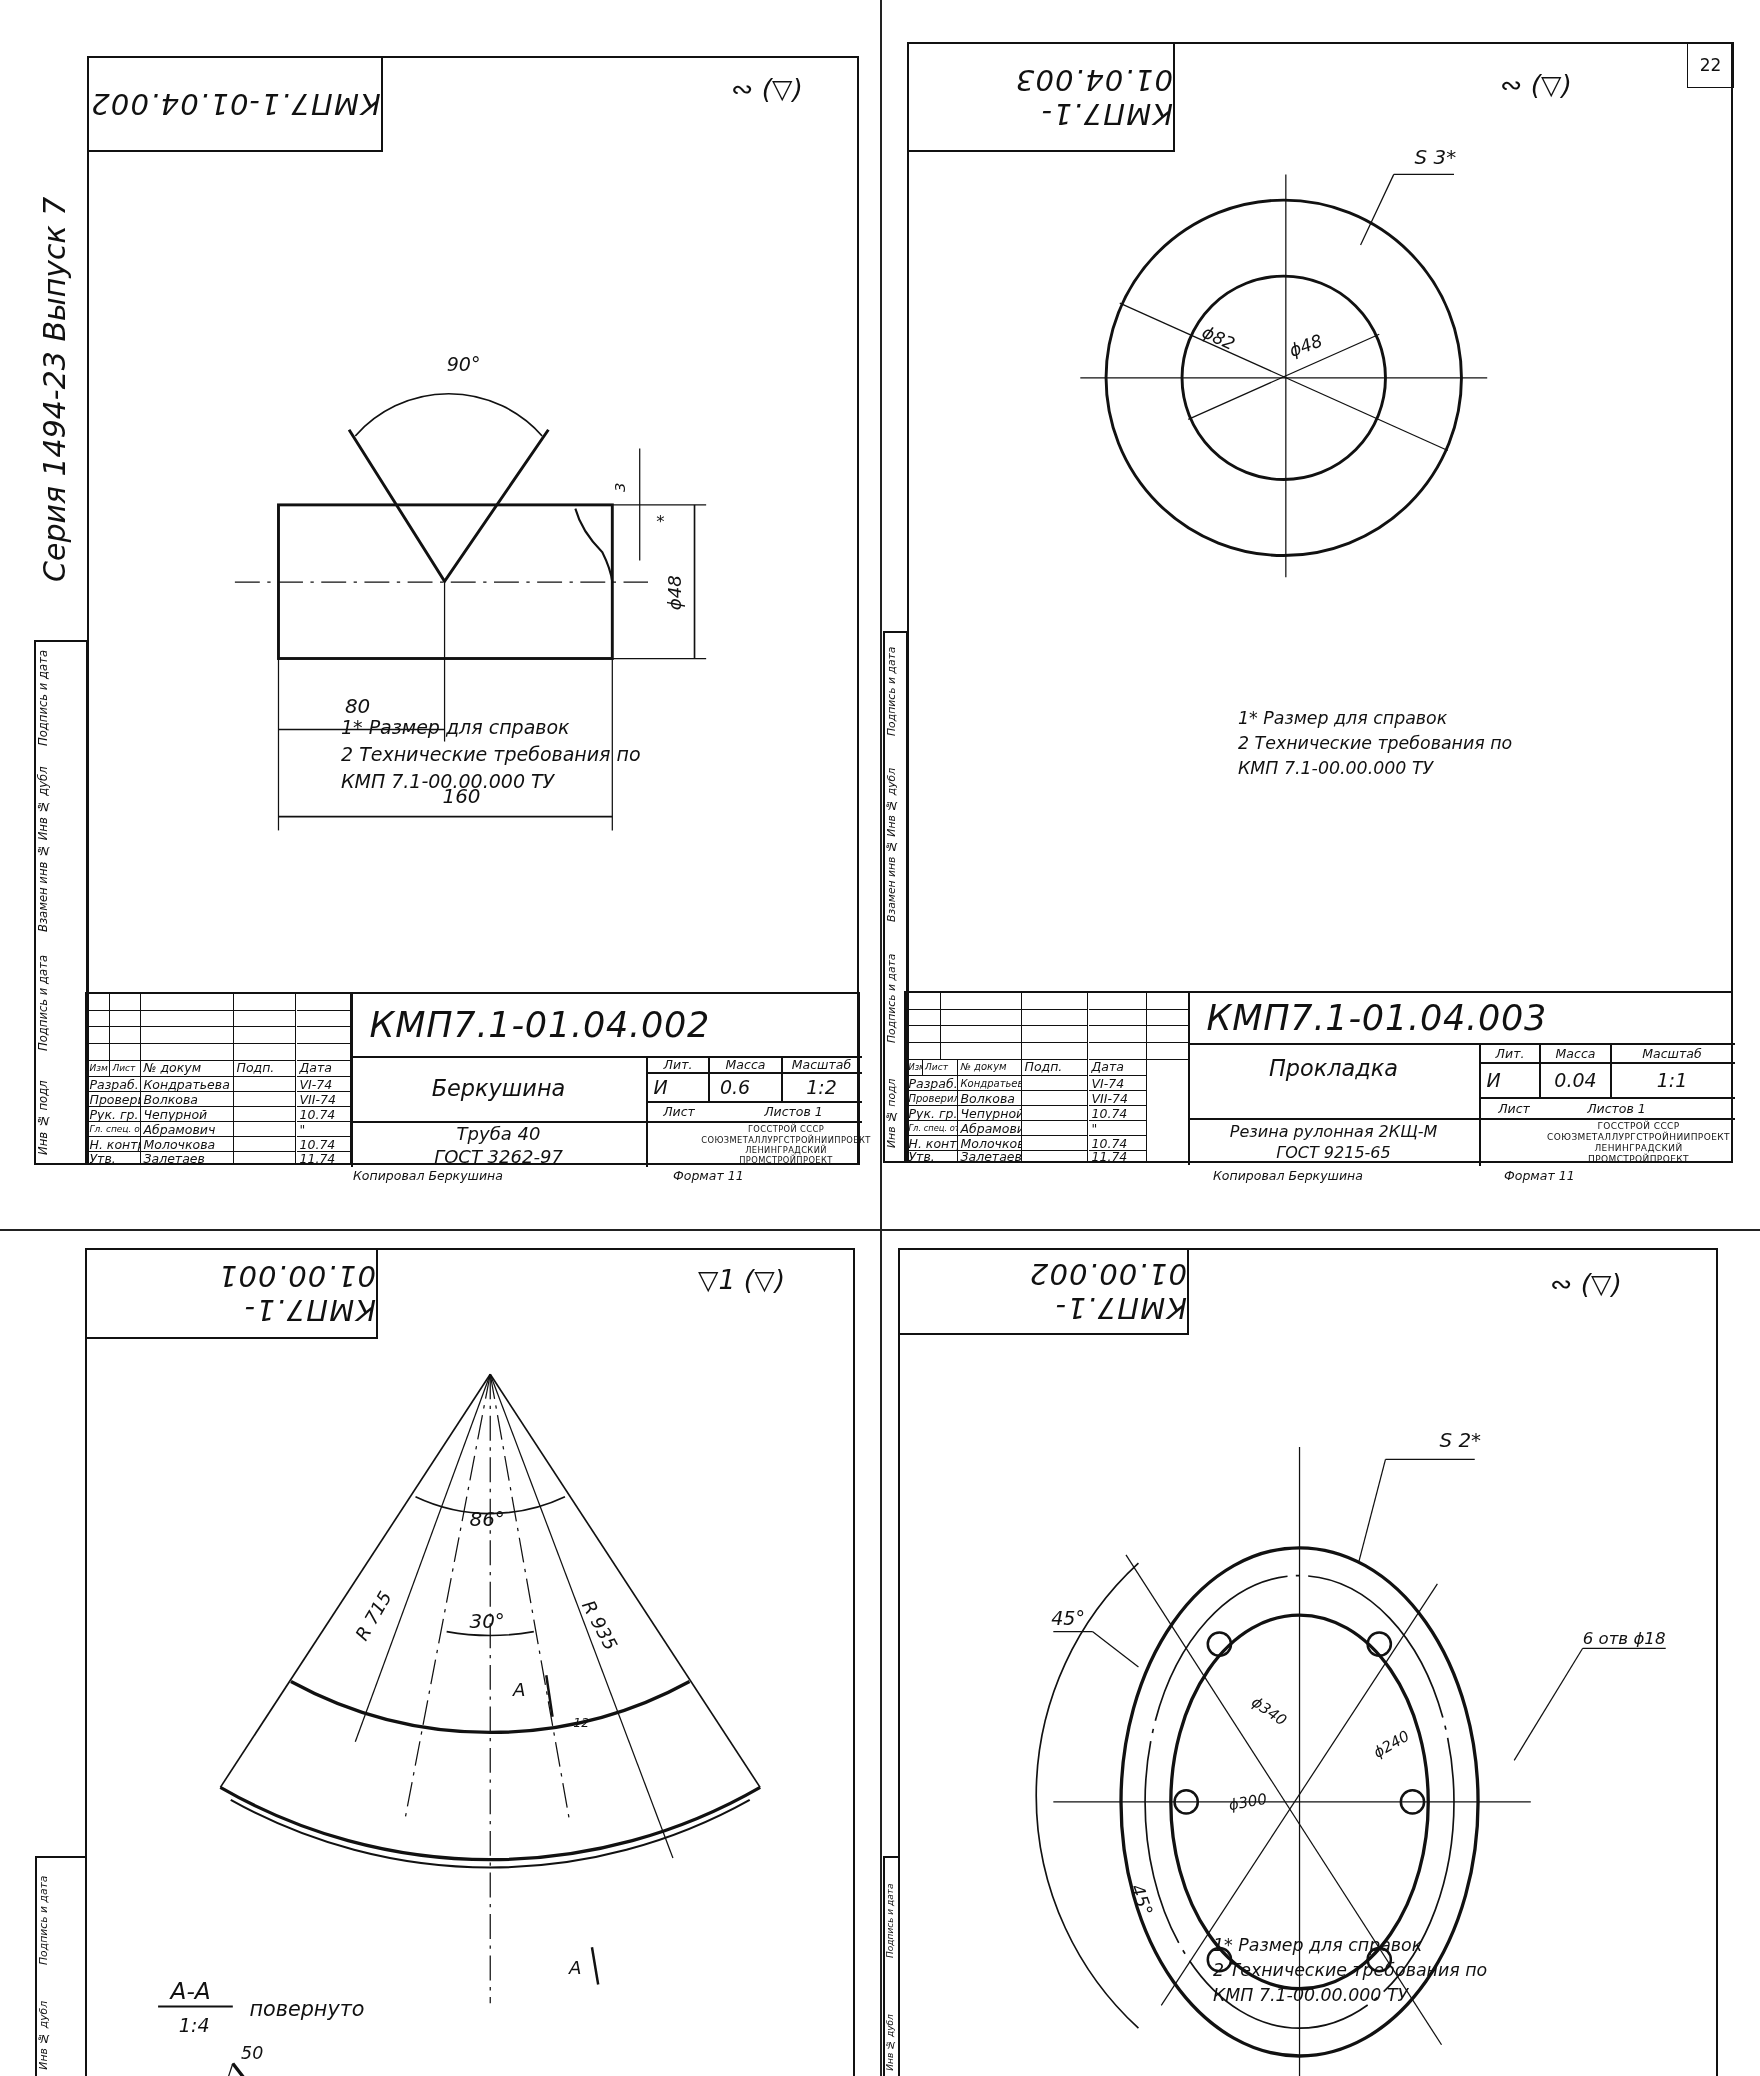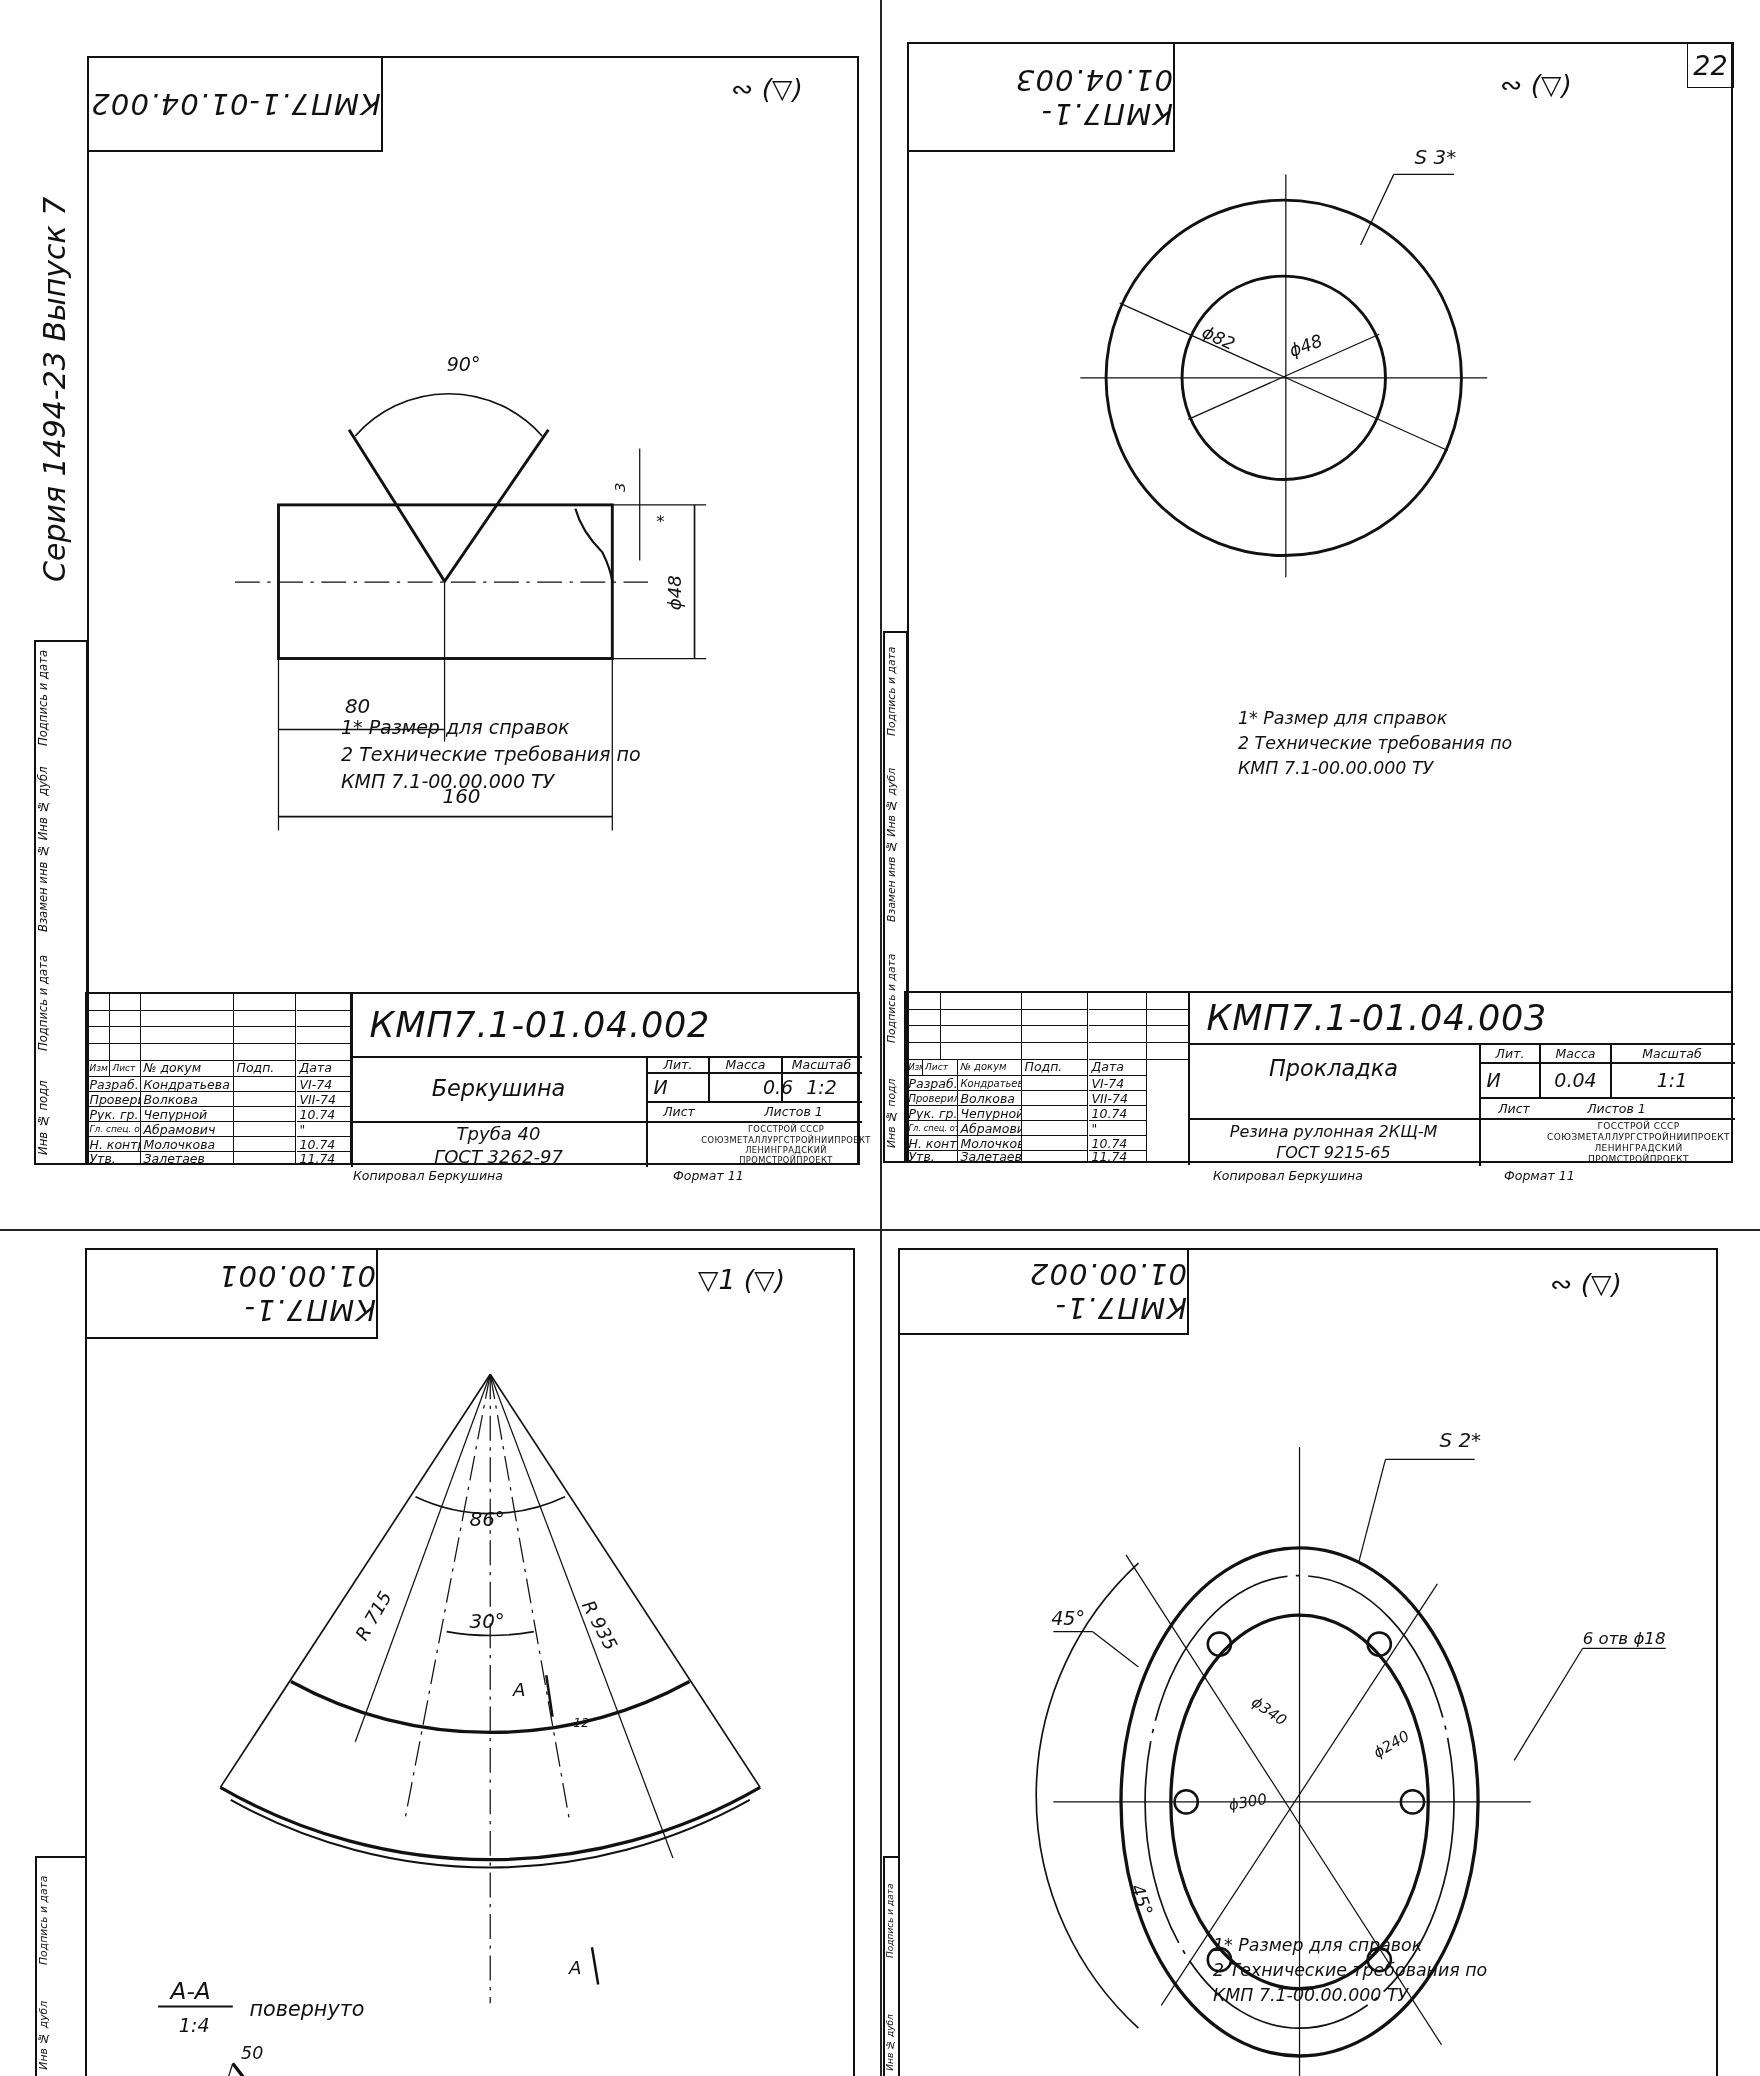--- a/index.html
+++ b/index.html
@@ -6,21 +6,21 @@
   body { width:1760px; height:2477px; position:relative; font-family:"DejaVu Sans", sans-serif; color:#111; overflow:hidden; }
   .divider-v { position:absolute; left:880px; top:0; width:1.7px; height:2477px; background:#222; }
   .divider-h { position:absolute; left:0; top:1229px; width:1760px; height:1.7px; background:#222; }
   .sheet { position:absolute; }
   .frame { position:absolute; border:2.5px solid #111; box-sizing:border-box; }
   .side-strip { position:absolute; border:2.1px solid #111; box-sizing:border-box; }
   .side-label { position:absolute; left:0; writing-mode:vertical-rl; transform:rotate(180deg); font-style:italic; font-size:14px; white-space:nowrap; text-align:center; }
   .code-box { position:absolute; border:2.1px solid #111; box-sizing:border-box; display:flex; align-items:center; justify-content:center; }
   .code-box span { transform:rotate(180deg); display:inline-block; font-size:29px; font-style:italic; letter-spacing:1.2px; }
   .rough { position:absolute; font-size:26.6px; font-style:italic; }
-  .sheetnum { position:absolute; border:1.7px solid #111; font-size:27px; display:flex; align-items:center; justify-content:center; box-sizing:border-box;font-style:italic; }
+  .sheetnum { position:absolute; border:1.7px solid #111; font-size:17px; display:flex; align-items:center; justify-content:center; box-sizing:border-box; }
   .series { position:absolute; writing-mode:vertical-rl; transform:rotate(180deg); font-size:30px; font-style:italic; white-space:nowrap; }
   svg { position:absolute; overflow:visible; }
   .notes { position:absolute; font-style:italic; font-size:19px; line-height:27px; }
   .notes div { white-space:nowrap; }
   
   .tb { position:absolute; border:2.5px solid #111; box-sizing:border-box; }
   .tb .cell { position:absolute; border-right:1.7px solid #111; border-bottom:1.7px solid #111; box-sizing:border-box; display:flex; align-items:center; justify-content:flex-start; padding-left:2.5px; font-style:italic; font-size:12.5px; overflow:hidden; white-space:nowrap; }
   .tb .big { position:absolute; font-size:35px; font-style:italic; display:flex; align-items:center; padding-left:16.6px; box-sizing:border-box; letter-spacing:0.8px; }
   .tb .name { position:absolute; font-size:22.4px; font-style:italic; display:flex; align-items:center; justify-content:center; box-sizing:border-box; }
   .tb .mat { position:absolute; font-size:18px; font-style:italic; display:flex; flex-direction:column; align-items:center; justify-content:center; line-height:23px; box-sizing:border-box; }
@@ -97,21 +97,21 @@
       <span>ГОСТ 3262-97</span>
     </div>
     <div class="hdr" style="left:561px;top:62px;width:60px;height:16px;">Лит.</div>
     <div class="hdr" style="left:623px;top:62px;width:71px;height:16px;">Масса</div>
     <div class="hdr" style="left:696px;top:62px;width:77px;height:16px;">Масштаб</div>
     <div class="hline" style="left:559px;top:78px;width:216px;"></div>
     <div class="hline" style="left:559px;top:107px;width:216px;"></div>
     <div class="vline" style="left:621px;top:62px;height:45px;"></div>
     <div class="vline" style="left:694px;top:62px;height:45px;"></div>
     <div class="val" style="left:561px;top:79px;width:25px;height:27px;">И</div>
-    <div class="val" style="left:623px;top:79px;width:50px;height:27px;padding-left:43px;">0.6</div>
+    <div class="val" style="left:623px;top:79px;width:50px;height:27px;">0.6</div>
     <div class="val" style="left:696px;top:79px;width:77px;height:27px;">1:2</div>
     <div class="hdr" style="left:561px;top:108px;width:62px;height:18.7px;">Лист</div>
     <div class="hdr" style="left:644px;top:108px;width:125px;height:18.7px;">Листов 1</div>
     <div class="org" style="left:561px;top:129px;width:212px;height:44px;font-size:8.3px;line-height:10.4px;">
       <span>ГОССТРОЙ СССР</span>
       <span>СОЮЗМЕТАЛЛУРГСТРОЙНИИПРОЕКТ</span>
       <span>ЛЕНИНГРАДСКИЙ</span>
       <span>ПРОМСТРОЙПРОЕКТ</span>
     </div>
 

